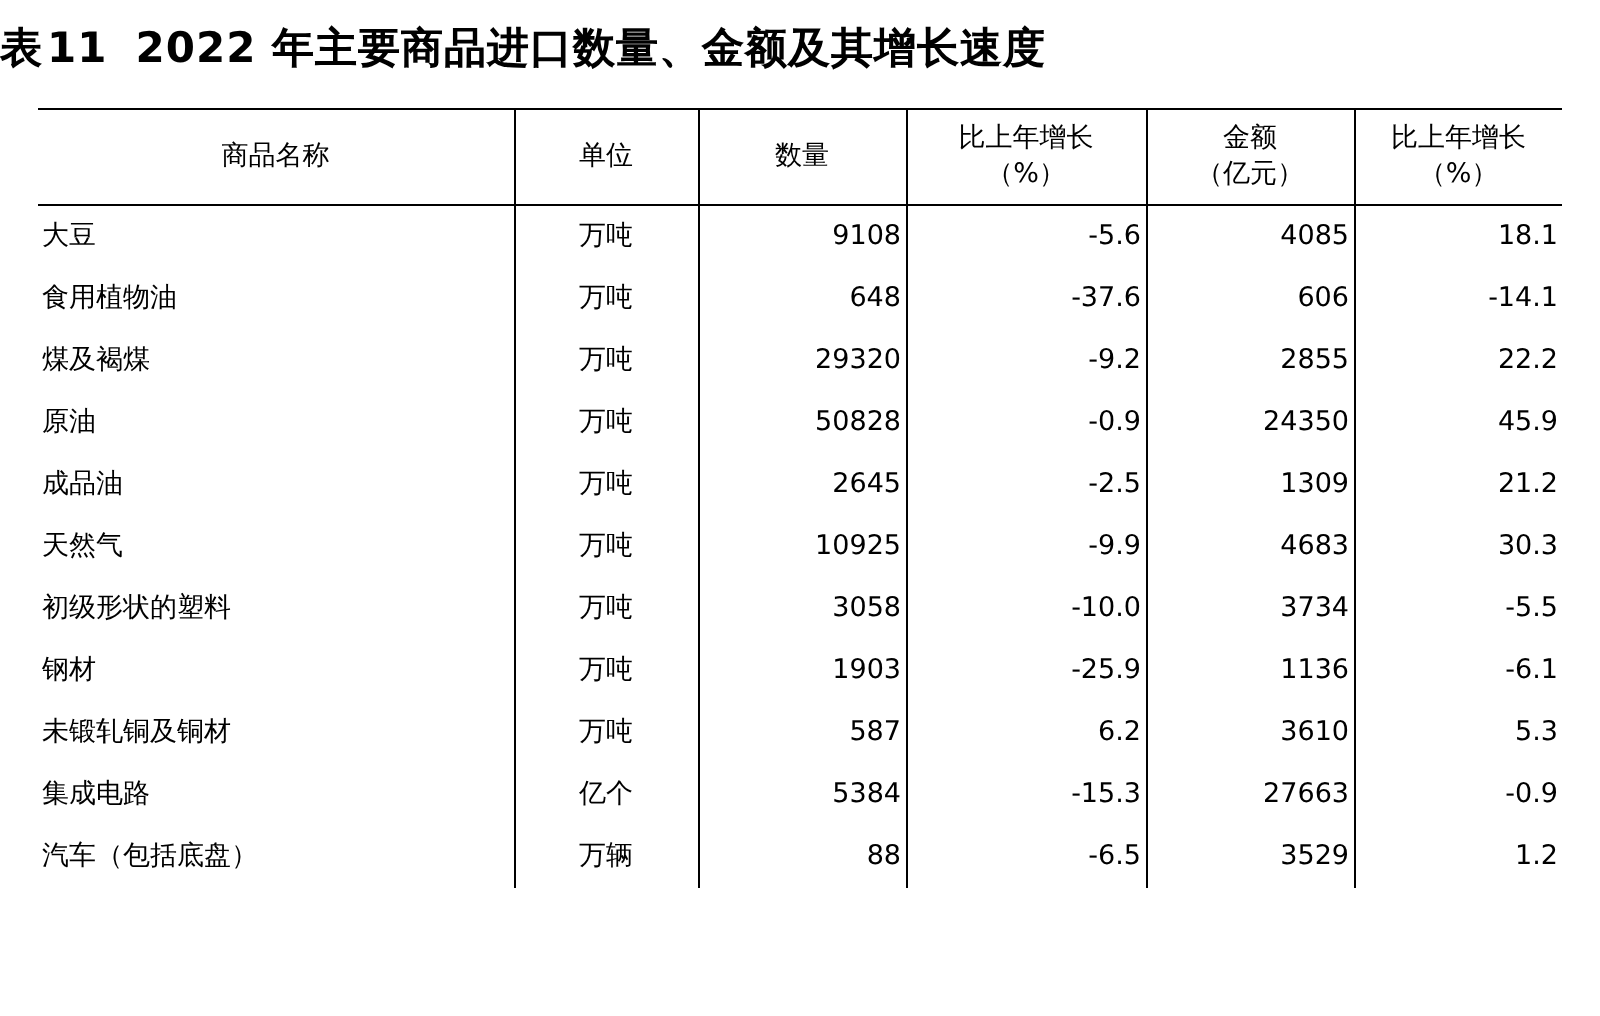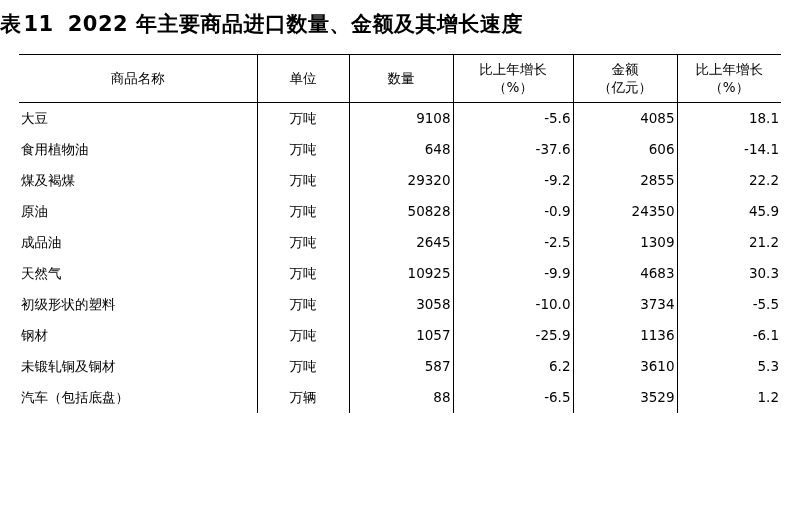--- a/index.html
+++ b/index.html
@@ -202,32 +202,40 @@
         <td class="name">初级形状的塑料</td>
         <td class="unit">万吨</td>
         <td class="num">3058</td>
         <td class="pct">-10.0</td>
         <td class="amt">3734</td>
         <td class="pct2">-5.5</td>
       </tr>
       <tr>
         <td class="name">钢材</td>
         <td class="unit">万吨</td>
-        <td class="num">1057</td>
+        <td class="num">1903</td>
         <td class="pct">-25.9</td>
         <td class="amt">1136</td>
         <td class="pct2">-6.1</td>
       </tr>
       <tr>
         <td class="name">未锻轧铜及铜材</td>
         <td class="unit">万吨</td>
         <td class="num">587</td>
         <td class="pct">6.2</td>
         <td class="amt">3610</td>
         <td class="pct2">5.3</td>
+      </tr>
+      <tr>
+        <td class="name">集成电路</td>
+        <td class="unit">亿个</td>
+        <td class="num">5384</td>
+        <td class="pct">-15.3</td>
+        <td class="amt">27663</td>
+        <td class="pct2">-0.9</td>
       </tr>
       <tr>
         <td class="name">汽车（包括底盘）</td>
         <td class="unit">万辆</td>
         <td class="num">88</td>
         <td class="pct">-6.5</td>
         <td class="amt">3529</td>
         <td class="pct2">1.2</td>
       </tr>
     </tbody>

